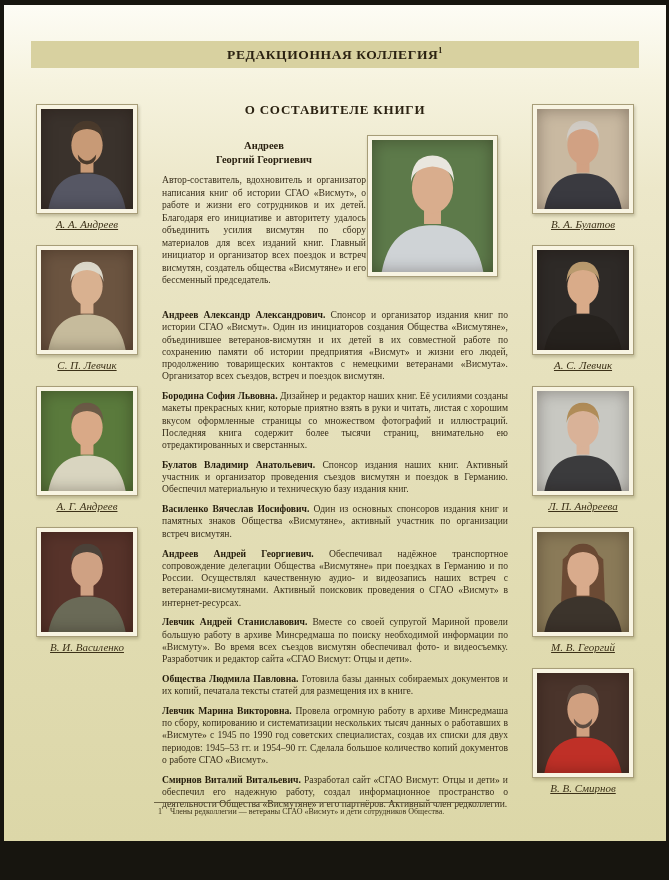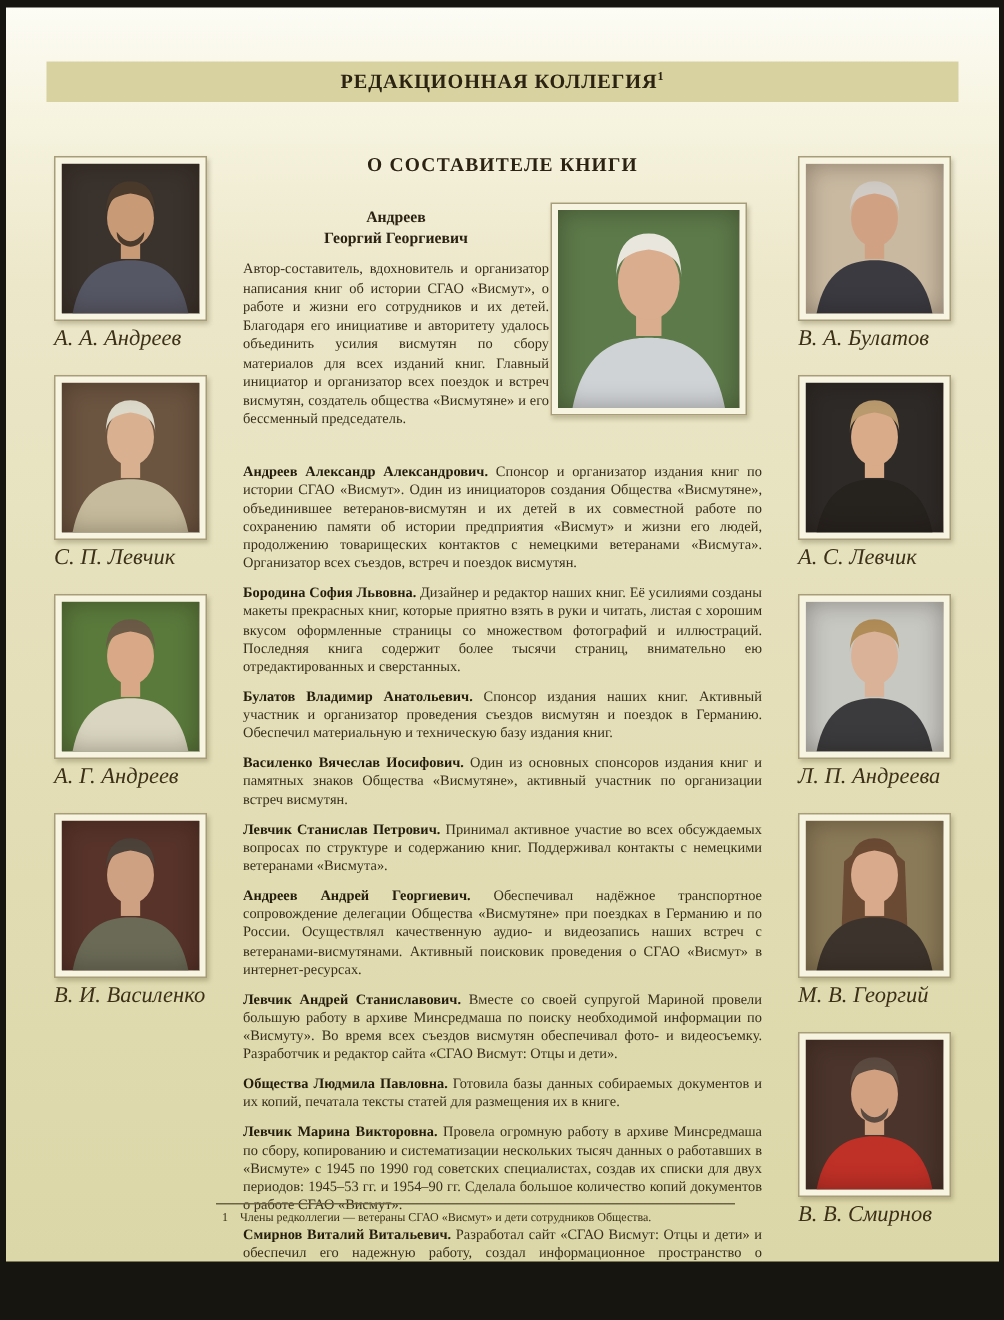--- a/index.html
+++ b/index.html
@@ -38,43 +38,43 @@
     width:102px; background:#f8f4e2; border:1px solid #a79d78;
     padding:4px; box-shadow:1px 2px 3px rgba(60,50,20,.25);
     position:relative;
   }
   .photo-frame .ph { display:block; width:92px; height:100px; }
   .photo-frame .vignette {
     position:absolute; left:4px; top:4px; width:92px; height:100px;
     box-shadow:inset 0 0 16px rgba(20,10,0,.35);
   }
   figcaption {
-    margin-top:4px; font-style:italic;
-    font-size:15px; color:#3c3118;
+    margin-top:4px; text-align:center; font-style:italic;
+    font-size:11px; color:#3c3118;text-decoration:underline;
   }
 
   
   .center-col { position:absolute; left:158px; top:128px; width:346px;
     color:#382e1b; }
   .intro-row { display:flex; gap:1px; }
   .intro-text { width:204px; }
   .compiler-name { text-align:center; font-weight:bold; font-size:10.5px;
     line-height:1.3; margin:6px 0 8px 0; color:#2b2212; }
   .justified { text-align:justify; font-size:9.6px; line-height:1.3; }
   .portrait-frame { width:131px; height:142px; margin-top:2px; }
   .portrait-frame .ph { width:121px; height:132px; }
   .portrait-frame .vignette { width:121px; height:132px; }
 
   .entries { margin-top:17px; }
   .entries p { text-align:justify; font-size:9.6px; line-height:1.28;
     margin-bottom:7.5px; }
   .entries strong { color:#241c0c; }
 
   .footnote {
-    position:absolute; left:140px; top:797px; width:346px;
+    position:absolute; left:150px; top:797px; width:346px;
     border-top:1px solid #6d6446; padding-top:4px;
     font-size:8px; color:#3a3018;
   }
   .footnote .fn-mark { display:inline-block; width:16px; padding-left:4px; }
 </style>
 </head>
 <body>
 
 <div class="page">
 
@@ -231,21 +231,20 @@
               <div class="vignette"></div>
             </figure>
           </div>
         </div>
     </div>
     <div class="entries">
         <p><strong>Андреев Александр Александрович.</strong> <span>Спонсор и организатор издания книг по истории СГАО «Висмут». Один из инициаторов создания Общества «Висмутяне», объединившее ветеранов-висмутян и их детей в их совместной работе по сохранению памяти об истории предприятия «Висмут» и жизни его людей, продолжению товарищеских контактов с немецкими ветеранами «Висмута». Организатор всех съездов, встреч и поездок висмутян.</span></p>
         <p><strong>Бородина София Львовна.</strong> <span>Дизайнер и редактор наших книг. Её усилиями созданы макеты прекрасных книг, которые приятно взять в руки и читать, листая с хорошим вкусом оформленные страницы со множеством фотографий и иллюстраций. Последняя книга содержит более тысячи страниц, внимательно ею отредактированных и сверстанных.</span></p>
         <p><strong>Булатов Владимир Анатольевич.</strong> <span>Спонсор издания наших книг. Активный участник и организатор проведения съездов висмутян и поездок в Германию. Обеспечил материальную и техническую базу издания книг.</span></p>
         <p><strong>Василенко Вячеслав Иосифович.</strong> <span>Один из основных спонсоров издания книг и памятных знаков Общества «Висмутяне», активный участник по организации встреч висмутян.</span></p>
-        <p><strong>Левчик Станислав Петрович.</strong> <span>Принимал активное участие во всех обсуждаемых вопросах по структуре и содержанию книг. Поддерживал контакты с немецкими ветеранами «Висмута».</span></p>
         <p><strong>Андреев Андрей Георгиевич.</strong> <span>Обеспечивал надёжное транспортное сопровождение делегации Общества «Висмутяне» при поездках в Германию и по России. Осуществлял качественную аудио- и видеозапись наших встреч с ветеранами-висмутянами. Активный поисковик проведения о СГАО «Висмут» в интернет-ресурсах.</span></p>
         <p><strong>Левчик Андрей Станиславович.</strong> <span>Вместе со своей супругой Мариной провели большую работу в архиве Минсредмаша по поиску необходимой информации по «Висмуту». Во время всех съездов висмутян обеспечивал фото- и видеосъемку. Разработчик и редактор сайта «СГАО Висмут: Отцы и дети».</span></p>
         <p><strong>Общества Людмила Павловна.</strong> <span>Готовила базы данных собираемых документов и их копий, печатала тексты статей для размещения их в книге.</span></p>
         <p><strong>Левчик Марина Викторовна.</strong> <span>Провела огромную работу в архиве Минсредмаша по сбору, копированию и систематизации нескольких тысяч данных о работавших в «Висмуте» с 1945 по 1990 год советских специалистах, создав их списки для двух периодов: 1945–53 гг. и 1954–90 гг. Сделала большое количество копий документов о работе СГАО «Висмут».</span></p>
         <p><strong>Смирнов Виталий Витальевич.</strong> <span>Разработал сайт «СГАО Висмут: Отцы и дети» и обеспечил его надежную работу, создал информационное пространство о деятельности Общества «Висмутяне» и его партнёров. Активный член редколлегии.</span></p>
       </div>
   </div>
 
   <div class="footnote">
     <span class="fn-mark">1</span><span>Члены редколлегии — ветераны СГАО «Висмут» и дети сотрудников Общества.</span>

